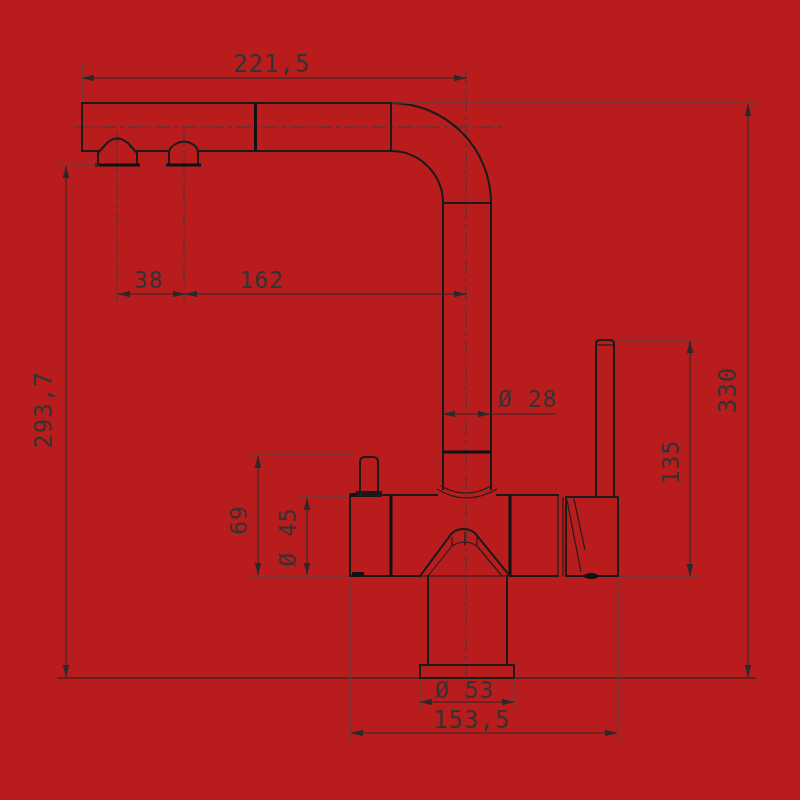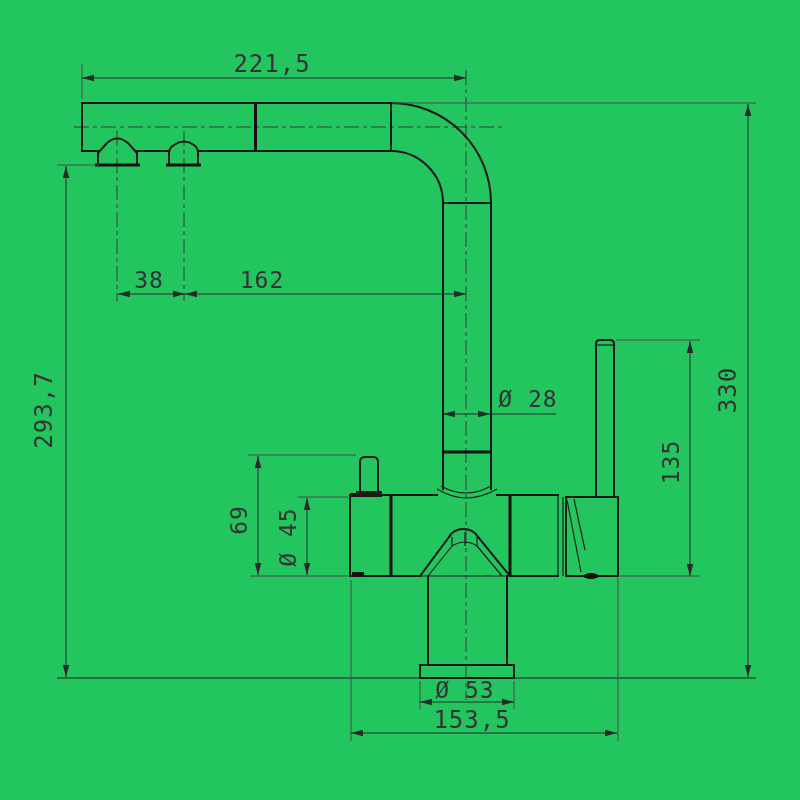--- a/index.html
+++ b/index.html
@@ -1,16 +1,16 @@
 <!DOCTYPE html>
 <html><head>
 <meta charset="utf-8">
 <style>
   html,body{margin:0;padding:0;background:#ffffff;}
-  .stage{width:800px;height:800px;position:relative;background:#22c55e;overflow:hidden;}
+  .stage{width:800px;height:800px;position:relative;background:#b91c1c;overflow:hidden;}
   svg{display:block;}
   .outline{stroke:#1a1a1a;stroke-width:2;fill:none;stroke-linecap:square;}
   .thick{stroke:#111111;stroke-width:3;fill:none;stroke-linecap:butt;}
   .thin{stroke:#1f1f1f;stroke-width:1.2;fill:none;}
   .ext{stroke:#4a4a4a;stroke-width:1;fill:none;}
   .dim{stroke:#2a2a2a;stroke-width:1;fill:none;}
   .cl{stroke:#3c3c3c;stroke-width:1;fill:none;stroke-dasharray:15 4 4 4;}
   .lbl{font-family:"DejaVu Sans Mono","Liberation Mono",monospace;
        font-size:23px;letter-spacing:1px;fill:#333333;}
   .lbl.big{font-size:24px;}

